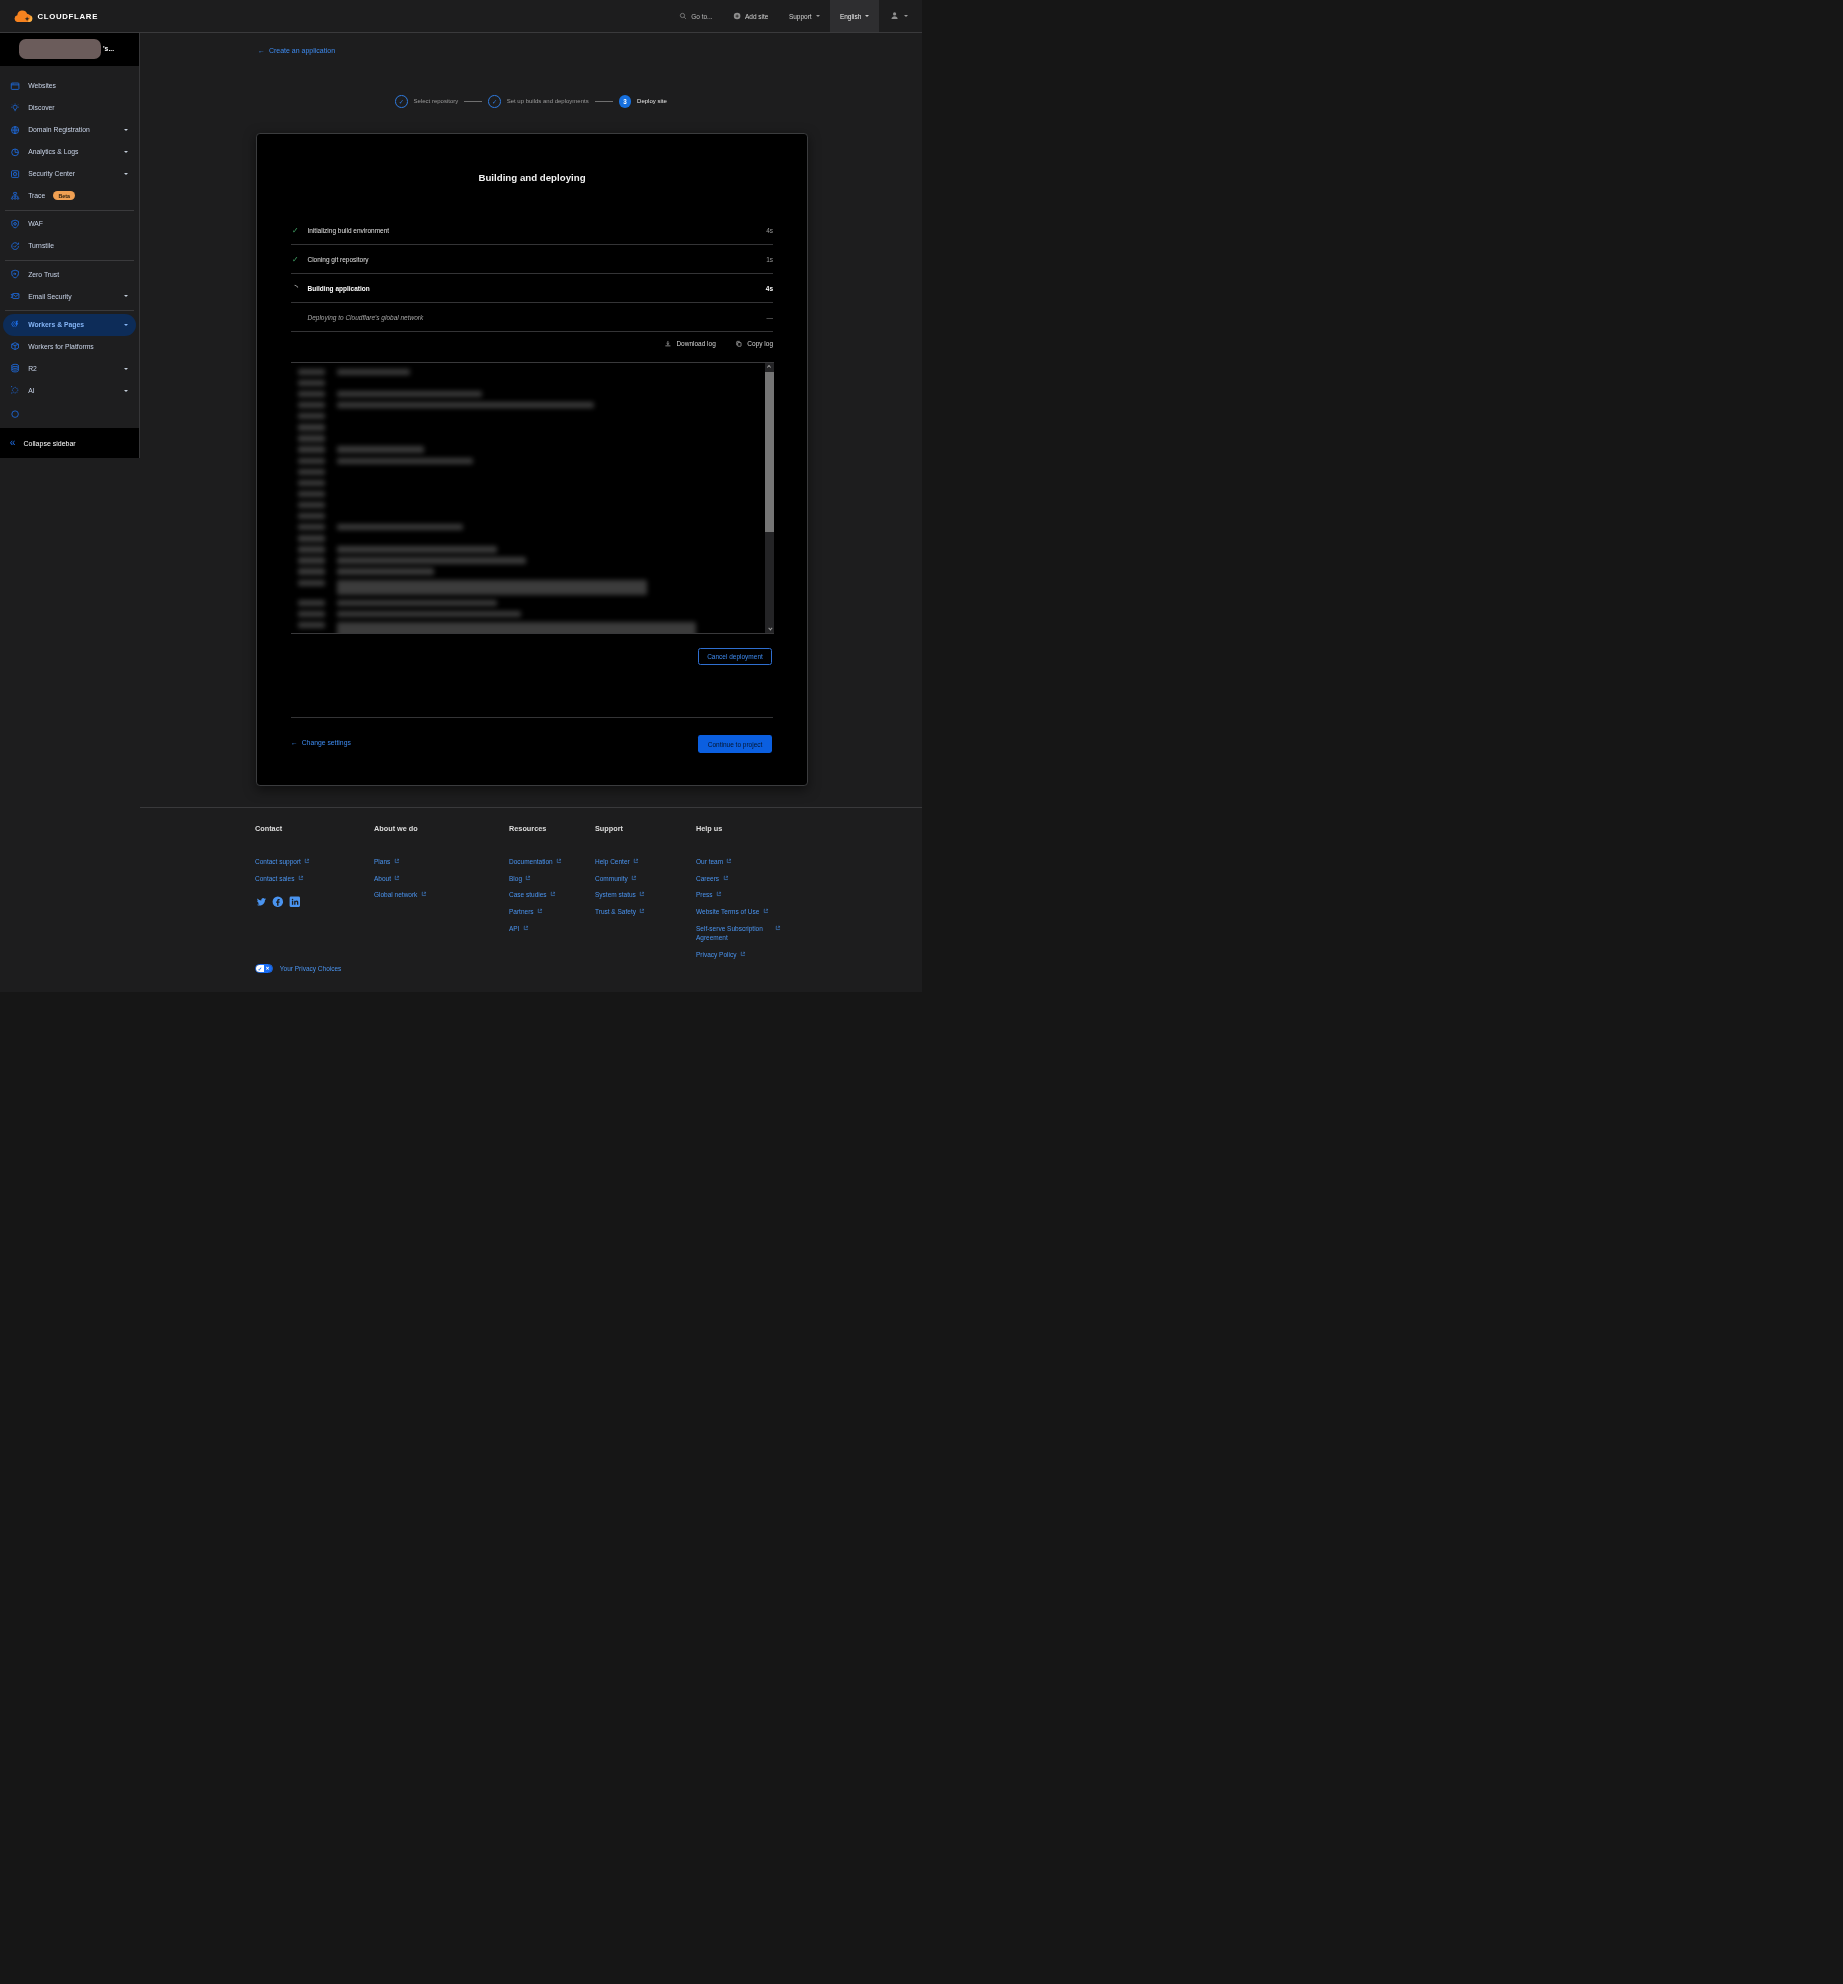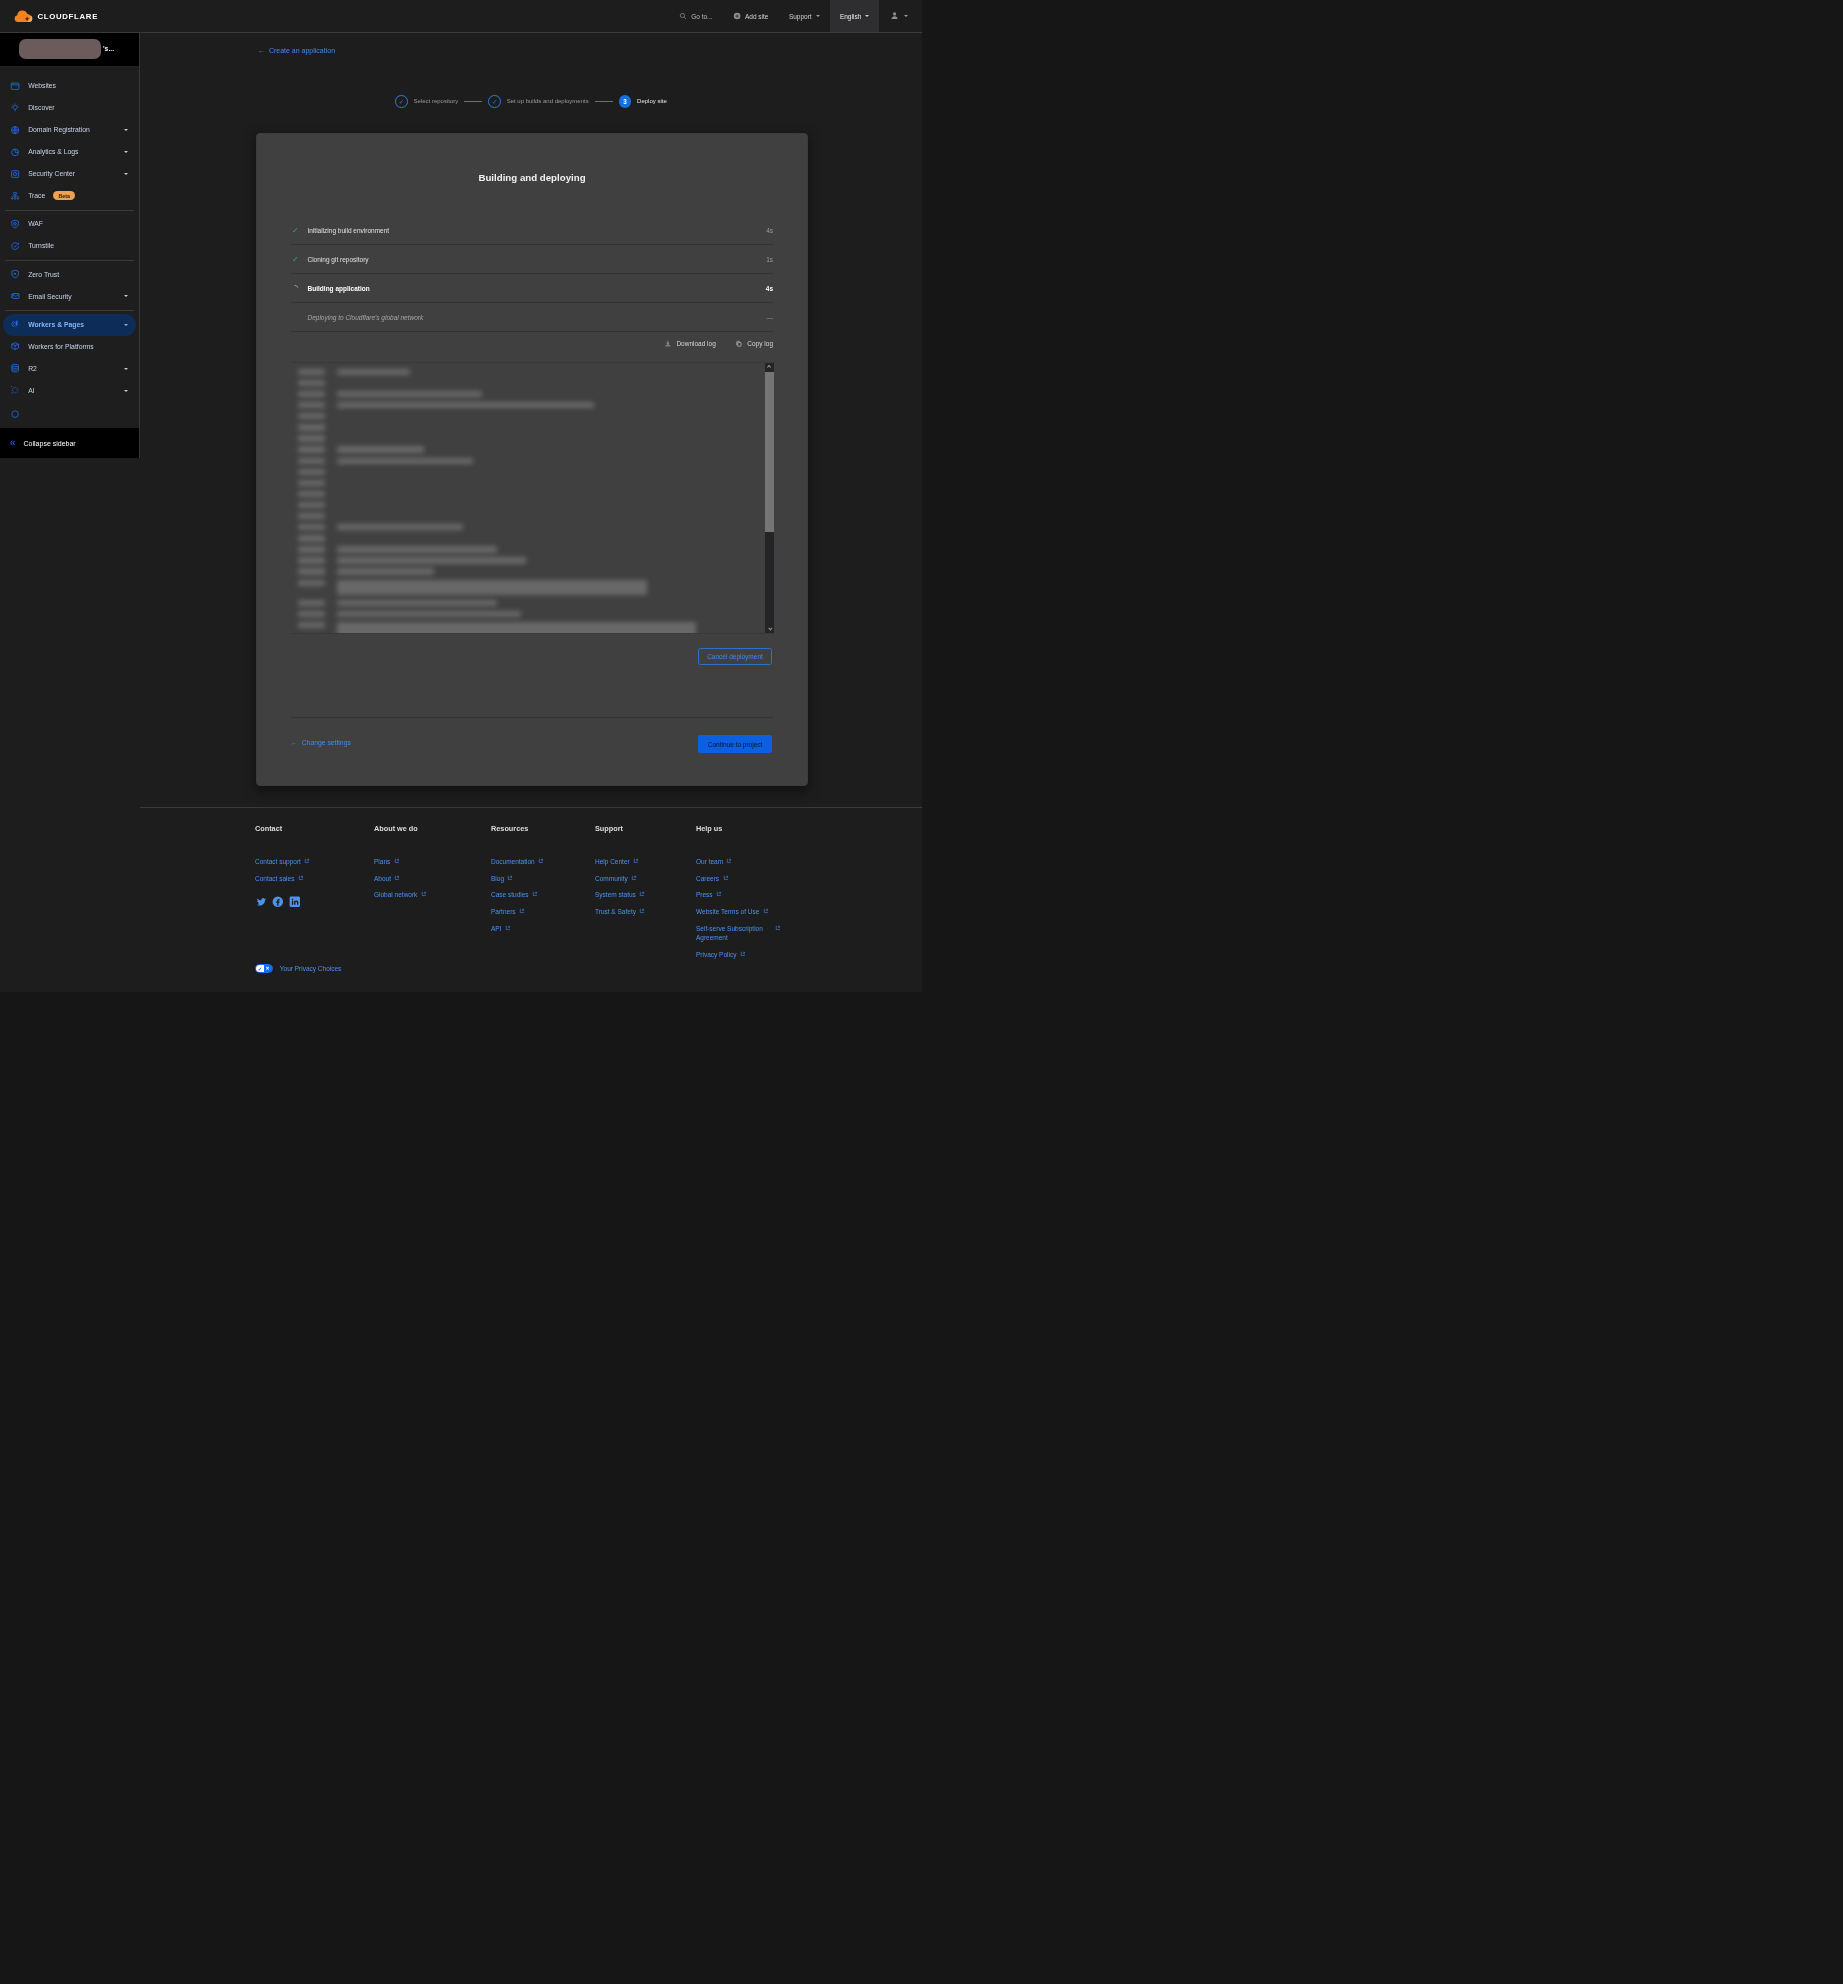--- a/index.html
+++ b/index.html
@@ -45,21 +45,21 @@
   .back-link { position:absolute; left:258px; top:47px; display:flex; gap:3.9px; align-items:center;
                color:#3e8bf0; font-size:7px; cursor:pointer; }
   .stepper { position:absolute; left:140px; top:95px; width:782px; display:flex; justify-content:center; align-items:center; gap:5.8px; }
   .step-circle { width:12.6px; height:12.6px; border-radius:50%; display:flex; align-items:center; justify-content:center; font-size:6.3px; flex:none; }
   .step-circle.done { border:1px solid #2f7bdf; color:#2f7bdf; }
   .step-circle.current { background:#1670df; color:#fff; font-weight:bold; }
   .step-label { font-size:6px; color:#9b9b9b; }
   .step-label.current { color:#e8e8e8; }
   .step-line { width:18.4px; height:1px; background:#6f6f6f; }
 
-  .card { position:absolute; left:256px; top:133px; width:552px; height:653px; background:#404040;
+  .card { position:absolute; left:256px; top:133px; width:552px; height:653px; background:#000000;
           border:0.5px solid #3b3c3e; border-radius:3.9px; box-shadow:0 3.9px 11.6px rgba(0,0,0,.5); }
   .card-title { text-align:center; margin-top:38px; font-size:9.7px; font-weight:bold; color:#f2f2f2; }
 
   .steps-list { position:absolute; left:34px; right:34px; top:82px; }
   .build-step { height:29px; display:flex; align-items:center; gap:7.8px; border-bottom:0.5px solid #343436; font-size:6.5px; }
   .build-step .st-label { color:#e2e2e2; }
   .build-step .st-time { margin-left:auto; color:#9b9b9b; }
   .build-step.active .st-label, .build-step.active .st-time { color:#ffffff; font-weight:bold; }
   .build-step.pending .st-label { color:#a5a5a5; font-style:italic; }
   .build-step.pending .st-time { color:#8d8d8d; }
@@ -570,21 +570,21 @@
     <div class="flink">
         <span>Global network</span>
         <svg class="ext ic" width="5.8" height="5.8" viewBox="0 0 14 14" fill="none" stroke="#4a94f0" stroke-width="1.3">
           <path d="M5 3H3v8h8V9"></path>
           <path d="M7.5 3H11v3.5"></path>
           <path d="M11 3L6.5 7.5"></path>
         </svg>
       </div>
   </div>
 
-  <div class="fcol" style="left:491px; width:104px;">
+  <div class="fcol" style="left:509px; width:104px;">
     <h3>Resources</h3>
     <div class="flink">
         <span>Documentation</span>
         <svg class="ext ic" width="5.8" height="5.8" viewBox="0 0 14 14" fill="none" stroke="#4a94f0" stroke-width="1.3">
           <path d="M5 3H3v8h8V9"></path>
           <path d="M7.5 3H11v3.5"></path>
           <path d="M11 3L6.5 7.5"></path>
         </svg>
       </div>
     <div class="flink">

